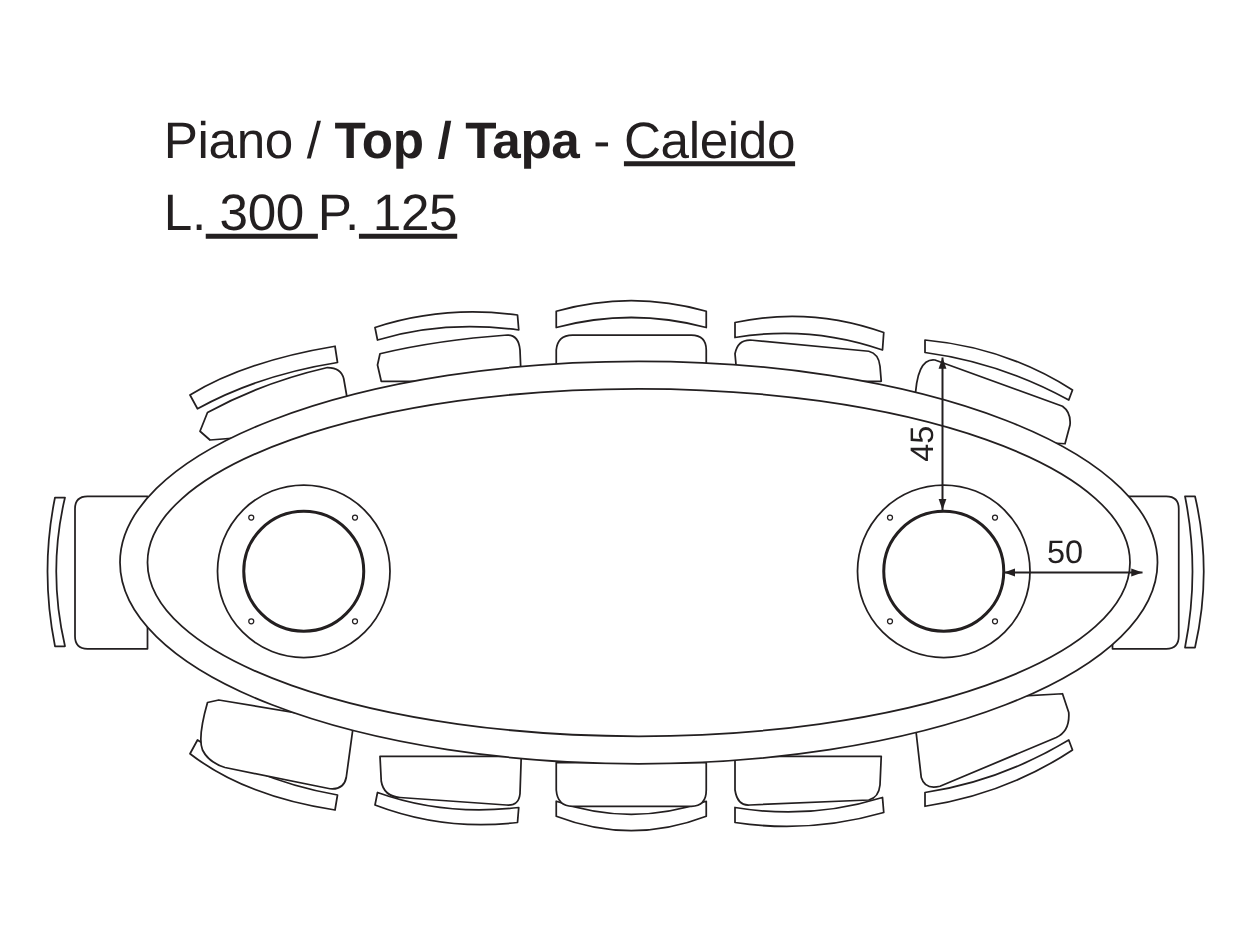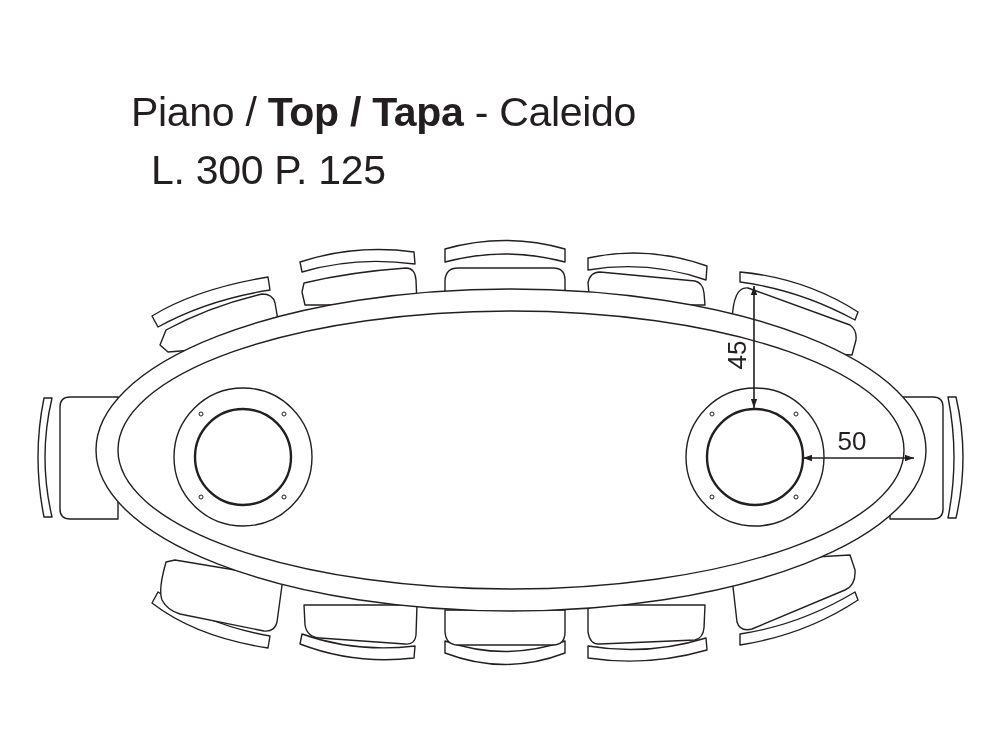--- a/index.html
+++ b/index.html
@@ -1,21 +1,21 @@
 <!DOCTYPE html>
 <html><head>
 <meta charset="utf-8">
 <style>
   html, body { margin: 0; padding: 0; background: #ffffff; }
   body { width: 1000px; height: 750px; position: relative; overflow: hidden; font-family: "Liberation Sans", sans-serif; color: #231f20; }
   .title { position: absolute; left: 131px; top: 88px; font-size: 41px; line-height: 48px; white-space: nowrap; letter-spacing: -0.3px; }
   .title .b { font-weight: normal; }
   .title .bi { font-weight: bold; }
-  .title .n { font-weight: normal; }
-  .title-line2 { top: 146px; margin-left: 20px; }
+  .title .n { font-weight: normal; text-decoration: underline; }
+  .title-line2 { top: 146px; }
   svg.drawing { position: absolute; left: 0; top: 0; }
   .dim-label { font-family: "Liberation Sans", sans-serif; font-size: 26px; fill: #231f20; }
 </style>
 </head>
 <body>
 
 <div class="title">
   <span class="b">Piano</span><span class="b"> / </span><span class="bi">Top</span><span class="bi"> / </span><span class="bi">Tapa</span><span class="b"> - </span><span class="n">Caleido</span>
 </div>
 <div class="title title-line2">

